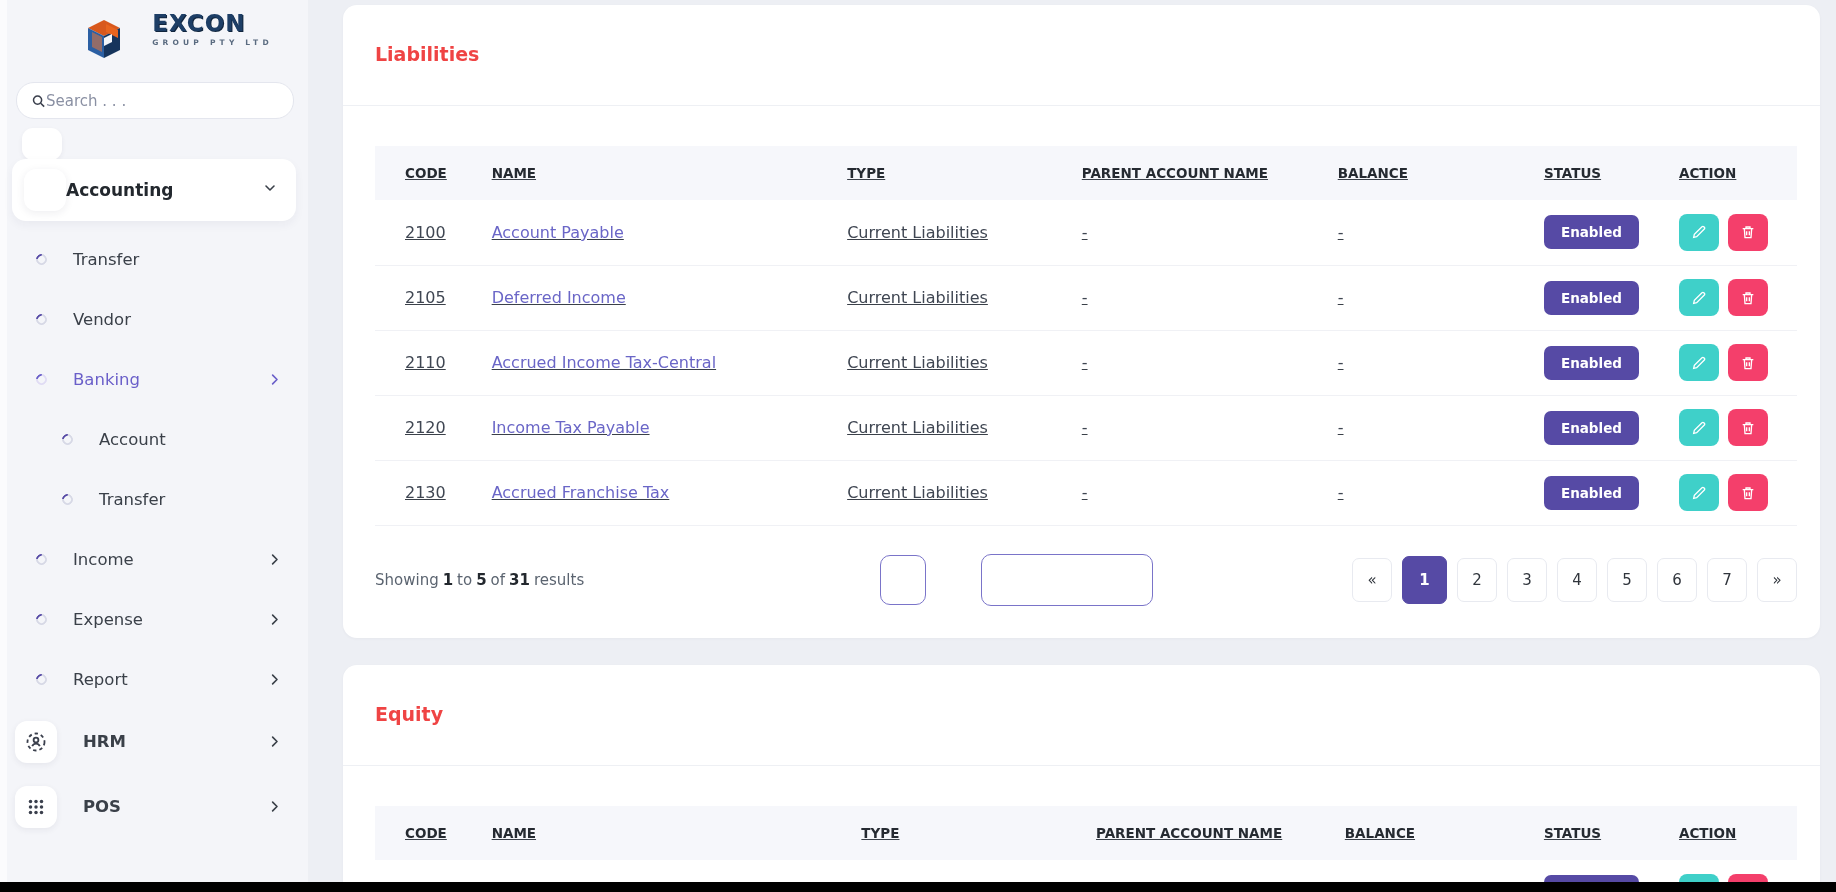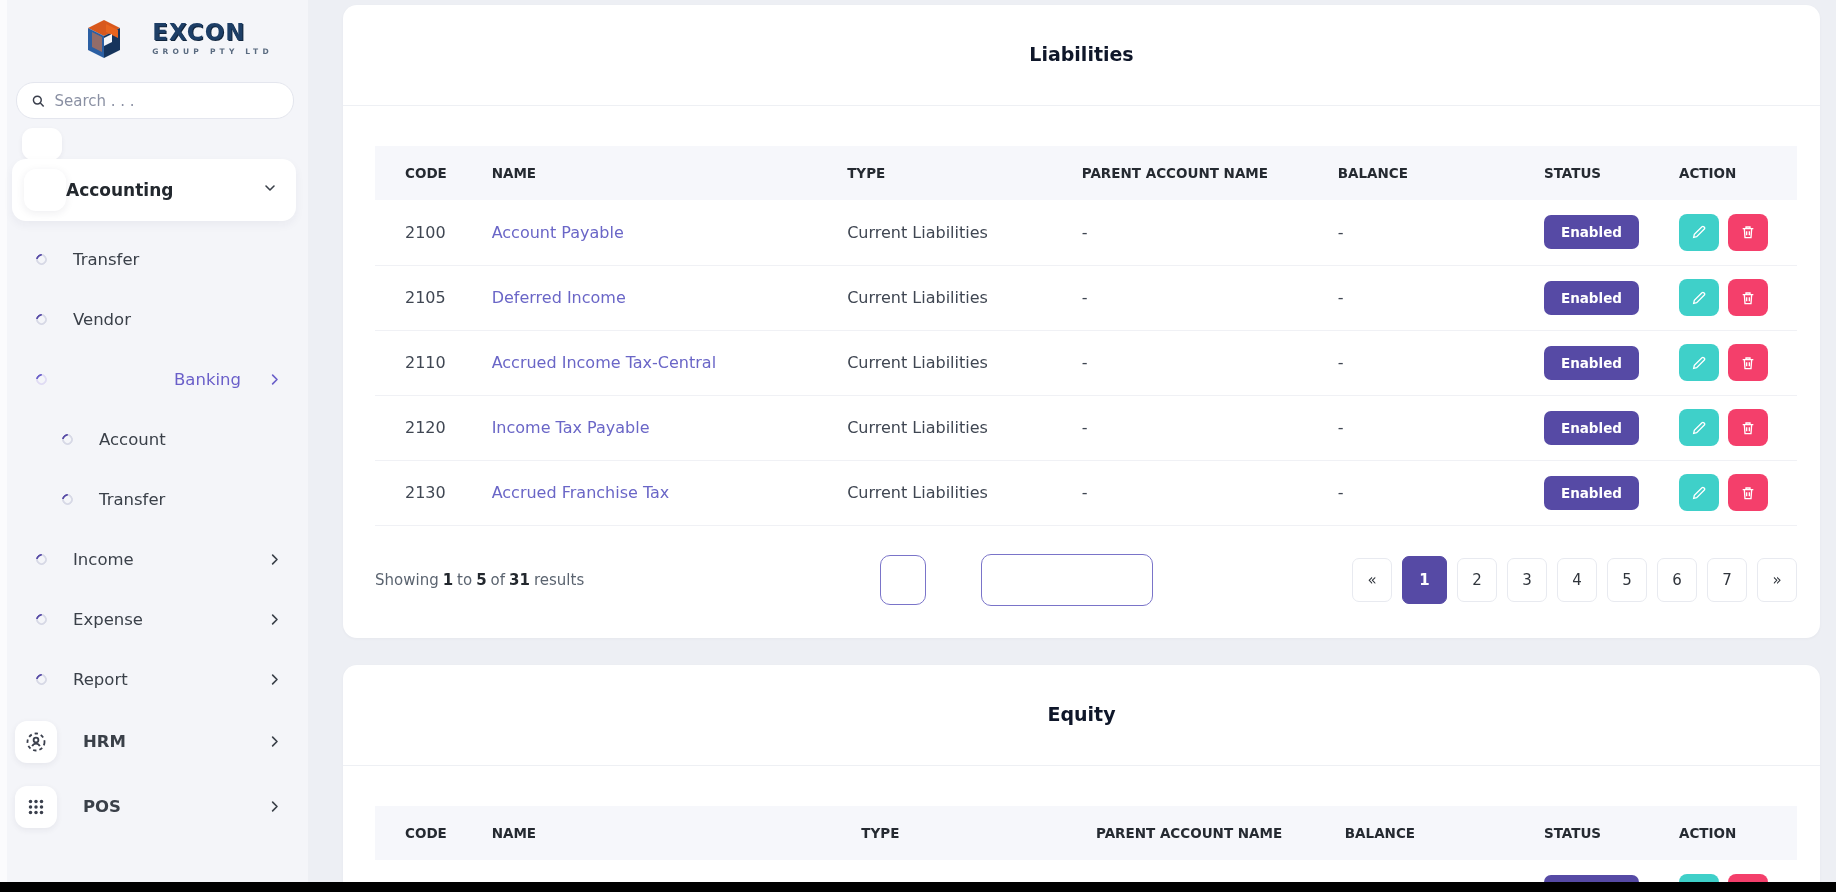--- a/index.html
+++ b/index.html
@@ -17,36 +17,36 @@
     width:308px; min-width:308px; height:892px;
     background:#f4f5f9;
     position:relative;
     z-index:2;
   }
   .sidebar::before{
     content:""; position:absolute; left:0; top:0; bottom:0; width:7px;
     background:#fbfbfd;
   }
   .logo-wrap{
-    display:flex; align-items:center; justify-content:center;
+    display:flex; align-items:flex-start; justify-content:center;
     padding:12px 0 6px 0; gap:22px;margin-left:43px;
   }
   .logo-cube{ width:52px; height:52px; }
   .logo-text{ display:flex; flex-direction:column; line-height:1; }
   .logo-name{
     font-size:23px; font-weight:bold; color:#1d3e66; letter-spacing:1px;
     text-shadow:1px 1px 0 #11253d;
   }
   .logo-sub{
     font-size:7.5px; color:#5a6b80; letter-spacing:4.2px; margin-top:4px; font-weight:bold;
   }
   .search-box{
     margin:12px 14px 0 16px; height:37px; background:#ffffff;
     border:1px solid #e4e6ee; border-radius:18px;
-    display:flex; align-items:center; padding:0 14px; gap:9px;
+    display:flex; align-items:center; padding:0 14px; gap:0;
   }
   .search-box input{
     border:none; outline:none; background:transparent; width:100%;
     font-size:15px; color:#49505c; font-family:inherit;
   }
   .search-box input::placeholder{ color:#8a90a3; }
 
   .partial-tile{
     position:absolute; left:22px; top:128px; width:40px; height:32px;
     background:#ffffff; border-radius:11px;
@@ -71,48 +71,47 @@
     padding:0 26px 0 36px; gap:26px; cursor:pointer;
   }
   .menu-item.sub{ padding-left:62px; }
   .menu-item .ring{
     width:11px; height:11px; border-radius:50%;
     border:2.5px solid #d7d9e6; border-top-color:#564aa5;
     transform:rotate(-40deg); flex-shrink:0;
   }
   .menu-item.hl .ring{ border-color:#e0dcf4; border-top-color:#6a5fc9; }
   .menu-label{ font-size:16.5px; color:#3a4049; flex:1; }
-  .menu-item.hl .menu-label{ color:#6a5fc9;text-align:right; }
+  .menu-item.hl .menu-label{ color:#6a5fc9; }
   .menu-item .chev{ color:#3a4049; display:flex; }
   .menu-item.hl .chev{ color:#6a5fc9; }
   .menu-item.icon-row{ padding-left:15px; height:65px; }
   .tile-icon{
     width:42px; height:42px; background:#ffffff; border-radius:12px;
     box-shadow:0 2px 6px rgba(40,40,70,.07);
     display:flex; align-items:center; justify-content:center; flex-shrink:0;
   }
   .menu-item.icon-row .menu-label{ font-weight:bold; font-size:16.5px; }
 
   
   .main{
     flex:1; padding:5px 16px 0 35px;
     display:flex; flex-direction:column; gap:27px;
   }
   .card{
     background:#ffffff; border-radius:14px;
     box-shadow:0 1px 3px rgba(40,40,70,.04);
   }
   .card-title{
-    font-size:19px; font-weight:bold; color:#0f172a;
+    font-size:19px; font-weight:bold; color:#ef4444;
     padding:38px 32px 40px 32px;
-    text-align:center;
   }
   .card-divider{ border-top:1px solid #eef0f4; }
   .table-wrap{ padding:40px 23px 0 32px; }
-  table{ width:100%; border-collapse:collapse; }
+  table{ width:100%; border-collapse:collapse;text-decoration:underline; }
   thead tr{ background:#f6f7fb; }
   th{
     font-size:13.5px; font-weight:bold; color:#252a31; text-align:left;
     padding:19px 10px; white-space:nowrap;
   }
   th:first-child, td:first-child{ padding-left:30px; }
   td{
     font-size:16px; color:#3f4652; text-align:left;
     padding:0 10px; height:65px; border-bottom:1px solid #f0f1f5;
     white-space:nowrap;

